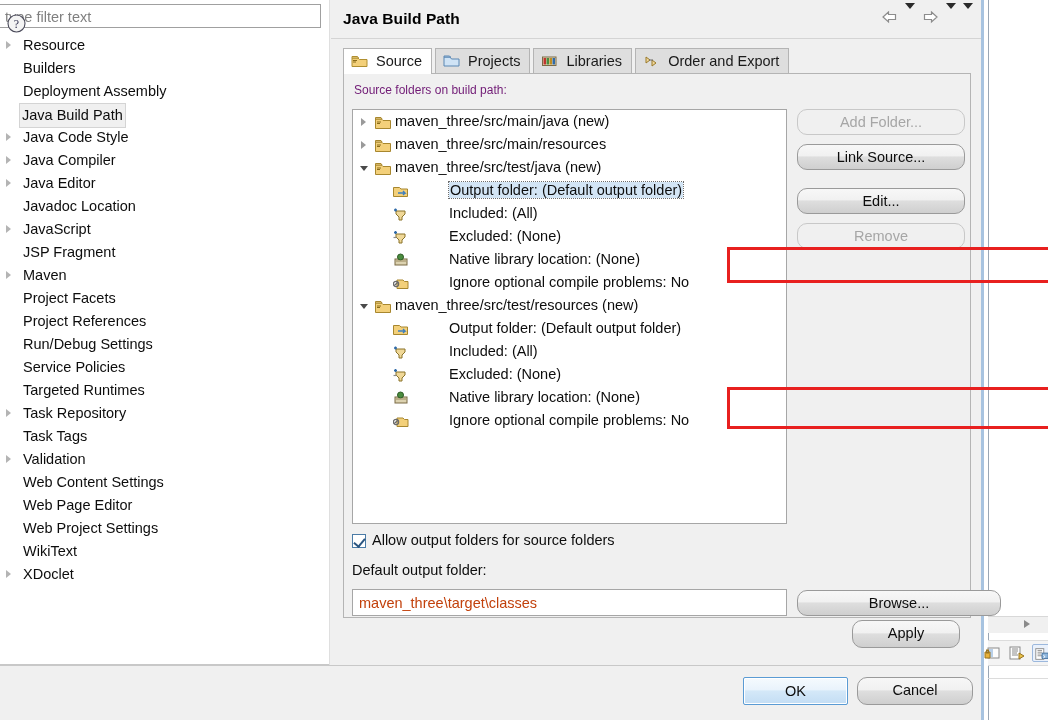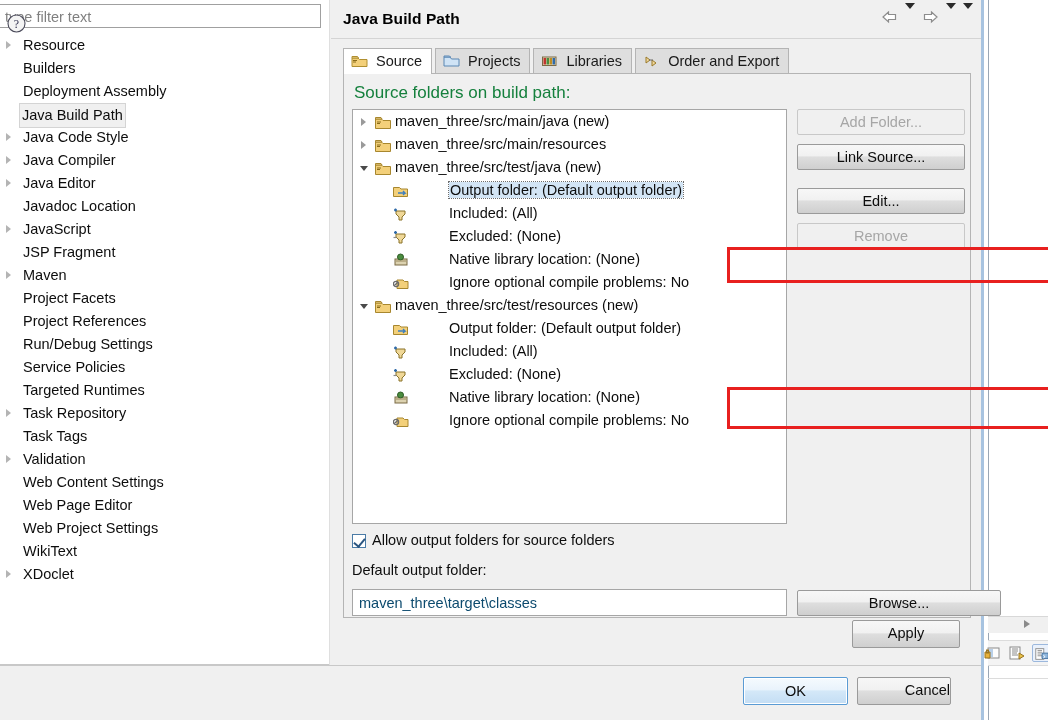--- a/index.html
+++ b/index.html
@@ -179,21 +179,21 @@
   .tab .tab-text { display: inline-block; }
 
   #tabbody {
     position: absolute; left: 0; top: 25px; width: 628px; height: 545px;
     background: #f0f0f0;
     border: 1px solid #b4b4b4;
   }
 
   #src-label {
     position: absolute; left: 10px; top: 9px;
-    font-size: 17px; color: #15803d;
+    font-size: 12px; color: #701a75;
   }
 
   
   #srclist {
     position: absolute; left: 8px; top: 35px; width: 435px; height: 415px;
     background: #ffffff;
     border: 1px solid #a6a6a6;
     overflow: hidden;
   }
   .src-row {
@@ -239,21 +239,21 @@
   }
   #redbox-1 { left: 383px; top: 173px; width: 340px; height: 36px; }
   #redbox-2 { left: 383px; top: 313px; width: 324px; height: 42px; }
 
   
   .btn {
     position: absolute;
     height: 26px;
     background: linear-gradient(to bottom, #f7f7f7 0%, #f1f1f1 45%, #dedede 50%, #cfcfcf 100%);
     border: 1px solid #9a9a9a;
-    border-radius: 2px;
+    border-radius: 10px;
     font-family: "Liberation Sans", sans-serif;
     font-size: 14.5px;
     color: #0d0d0d;
     text-align: center;
     line-height: 24px;
     cursor: default;
   }
   .btn.disabled {
     background: #f0f0f0;
     border: 1px solid #c8c8c8;
@@ -289,21 +289,21 @@
     font-size: 14.5px; color: #0d0d0d;
   }
   #default-out-field {
     position: absolute; left: 8px; top: 515px; width: 435px; height: 27px;
     background: #ffffff; border: 1px solid #a6a6a6;
   }
   #default-out-input {
     position: absolute; left: 4px; top: 3px; width: 424px; height: 20px;
     border: none; outline: none; background: transparent;
     font-family: "Liberation Sans", sans-serif;
-    font-size: 14.5px; color: #0c4a6e;
+    font-size: 14.5px; color: #c2410c;
   }
   #btn-browse { left: 453px; top: 516px; width: 204px; }
 
   #btn-apply {
     left: 521px; top: 620px; width: 108px; height: 28px;
     position: absolute;
   }
 
   
   #bottombar {
@@ -317,21 +317,21 @@
   #btn-ok {
     position: absolute; left: 743px; top: 677px; width: 105px; height: 28px;
     background: linear-gradient(to bottom, #f5fafe 0%, #e9f3fc 45%, #d4e8f8 50%, #c3ddf4 100%);
     border: 1px solid #5a9bd4;
     border-radius: 2px;
     box-shadow: 0 0 0 1px #ffffff inset;
     font-size: 14.5px; line-height: 26px; text-align: center; color: #0d0d0d;
     cursor: default;
   }
   #btn-cancel {
-    position: absolute; left: 857px; top: 677px; width: 94px; height: 28px; text-align: right;
+    position: absolute; left: 857px; top: 677px; width: 116px; height: 28px;
   }
 </style>
 </head>
 <body>
 
 <div id="bg-window">
   <div id="bg-editor-area"></div>
   <div id="bg-hscroll"></div>
   <div id="bg-hscroll-arrow"></div>
   <div id="bg-toolbar-strip"></div>

